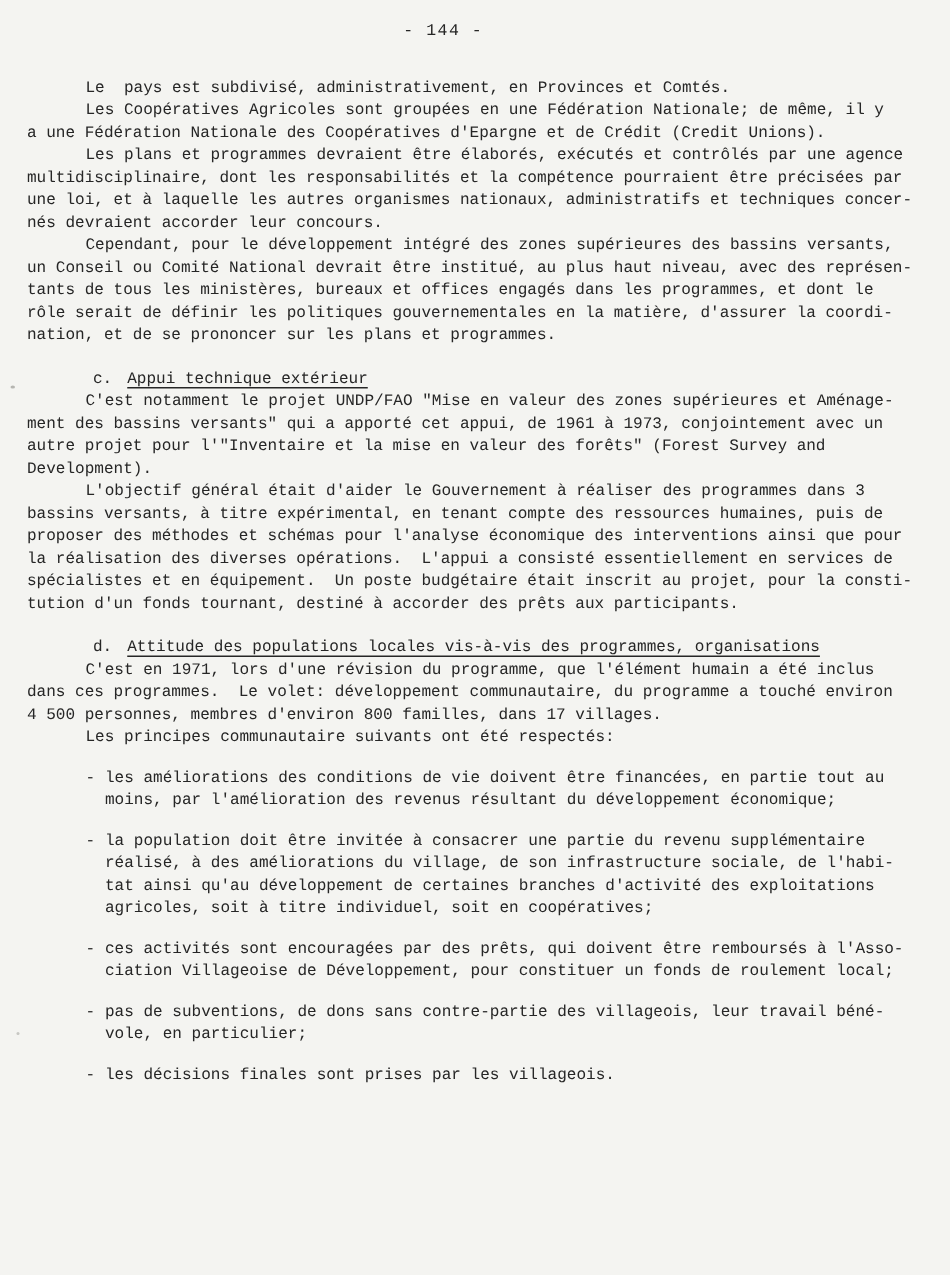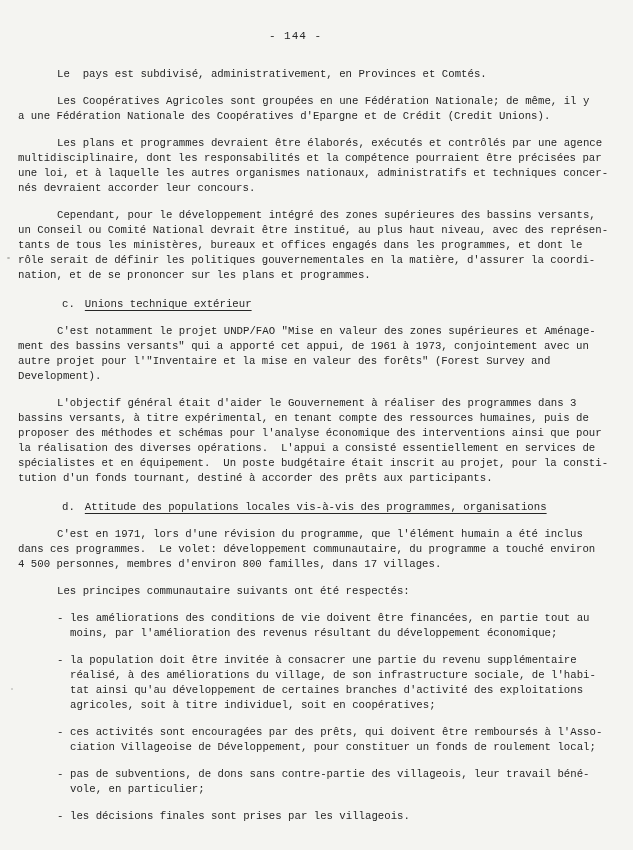--- a/index.html
+++ b/index.html
@@ -10,38 +10,38 @@
   html,body{background:var(--paper);}
   body{
     width:633px;height:850px;
     font-family:"Liberation Mono","DejaVu Sans Mono",monospace;
     color:var(--ink);
     overflow:hidden;
   }
   .sheet{
     position:relative;
     width:633px;height:850px;
-    padding:29px 16px 0 18px;
+    padding:14px 16px 0 18px;
     background:var(--paper);
     overflow:hidden;
   }
   .page-number{
     text-align:center;
     font-size:11px;
     line-height:15px;
     letter-spacing:1px;
     transform:translateX(-22px);
     white-space:pre;
   }
   .para{
     font-size:10.7px;
     line-height:15px;
     white-space:pre-wrap;
     text-indent:39px;
-    margin-top:12px;
+    margin-top:0;
   }
   .para.first{margin-top:23px;}
   .section-heading{
     display:flex;
     margin-top:14px;
     margin-left:44px;
     font-size:10.7px;
     line-height:15px;
   }
   .section-heading .sec-label{
@@ -99,21 +99,21 @@
 nés devraient accorder leur concours.</p>
 
   <p class="para">Cependant, pour le développement intégré des zones supérieures des bassins versants,
 un Conseil ou Comité National devrait être institué, au plus haut niveau, avec des représen-
 tants de tous les ministères, bureaux et offices engagés dans les programmes, et dont le
 rôle serait de définir les politiques gouvernementales en la matière, d'assurer la coordi-
 nation, et de se prononcer sur les plans et programmes.</p>
 
   <div class="section-heading">
     <span class="sec-label">c.</span>
-    <span class="sec-title">Unions technique extérieur</span>
+    <span class="sec-title">Appui technique extérieur</span>
   </div>
 
   <p class="para">C'est notamment le projet UNDP/FAO "Mise en valeur des zones supérieures et Aménage-
 ment des bassins versants" qui a apporté cet appui, de 1961 à 1973, conjointement avec un
 autre projet pour l'"Inventaire et la mise en valeur des forêts" (Forest Survey and
 Development).</p>
 
   <p class="para">L'objectif général était d'aider le Gouvernement à réaliser des programmes dans 3
 bassins versants, à titre expérimental, en tenant compte des ressources humaines, puis de
 proposer des méthodes et schémas pour l'analyse économique des interventions ainsi que pour

